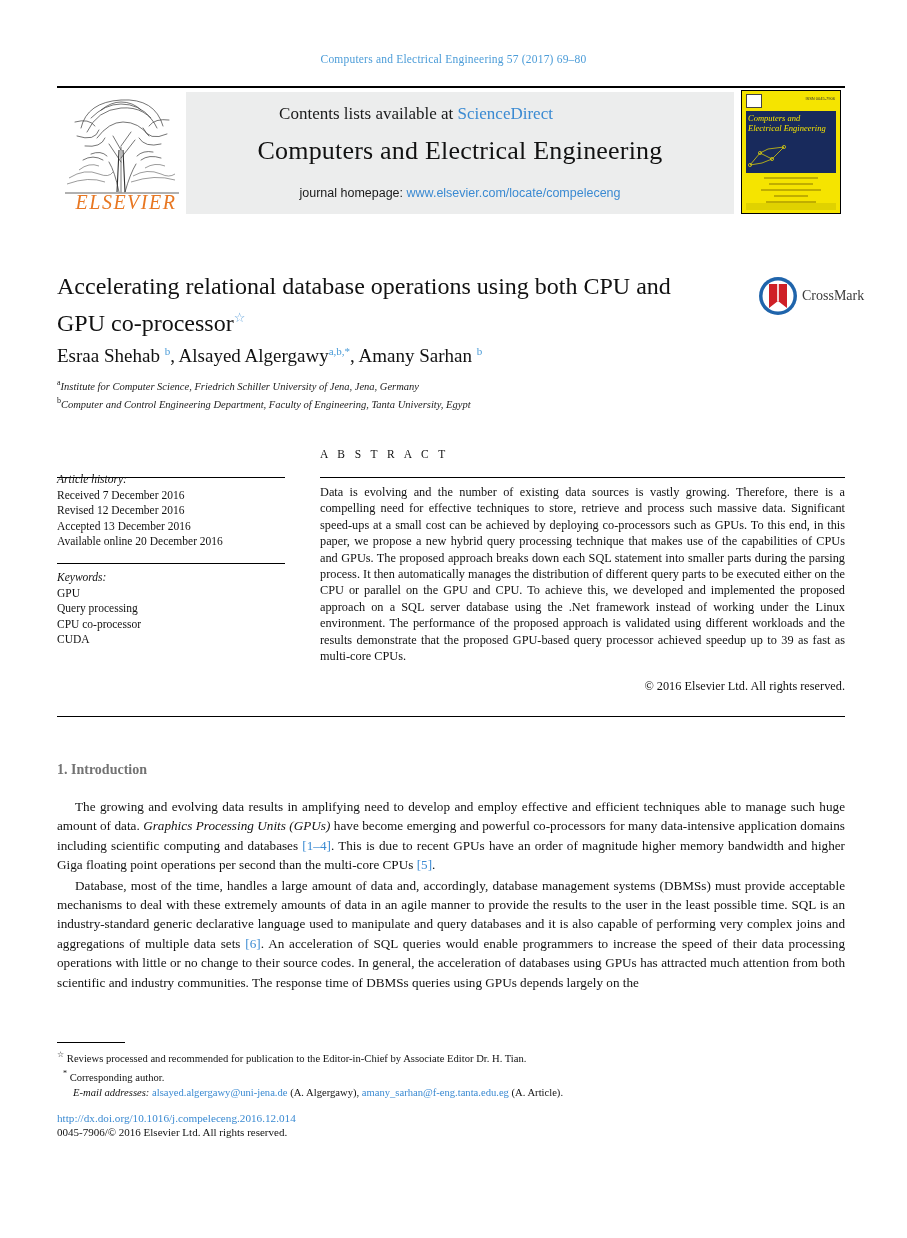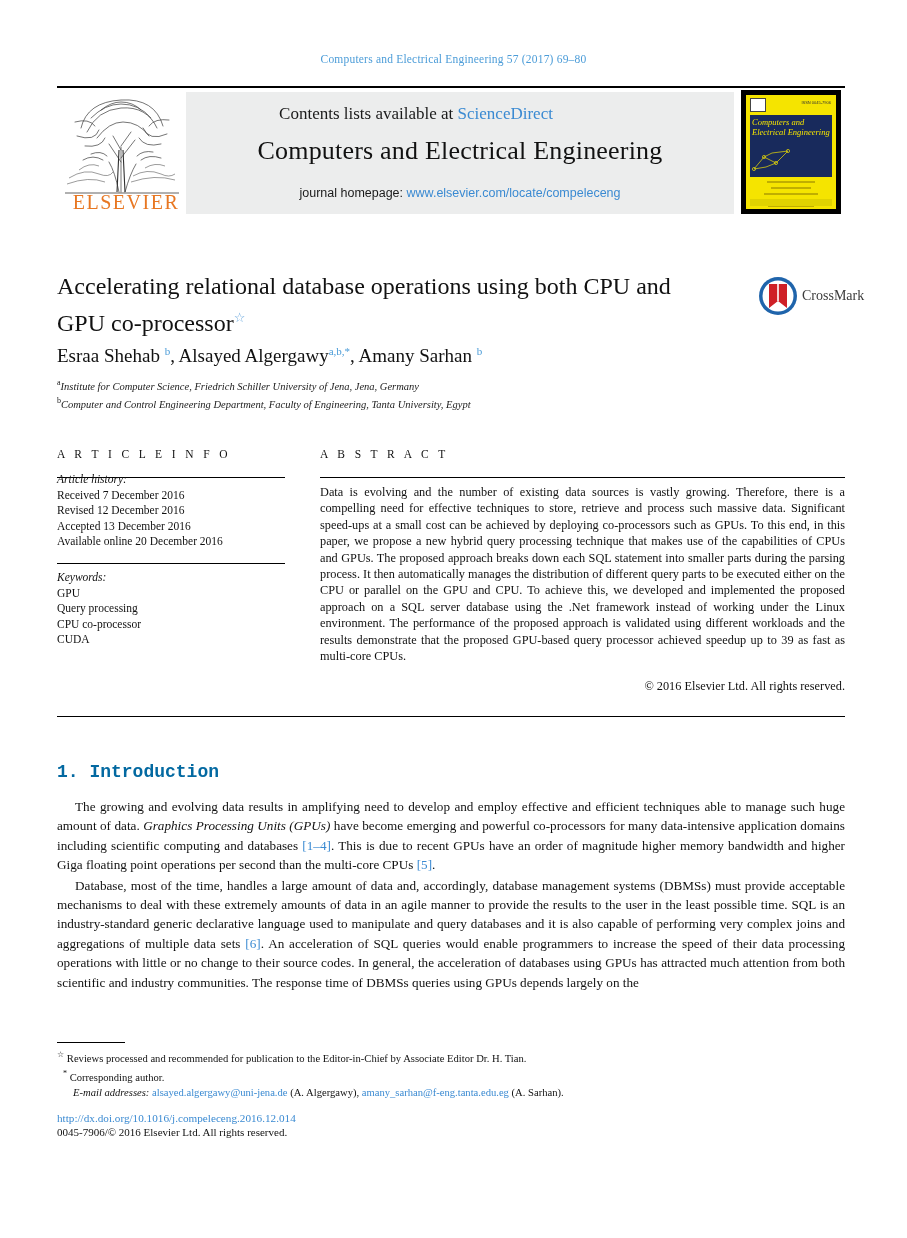--- a/index.html
+++ b/index.html
@@ -55,20 +55,21 @@
   .els-word {
     position: absolute;
     left: 6px; bottom: 0px;
     width: 118px;
     text-align: center;
     font-family: "Liberation Serif", serif;
     font-size: 20px;
     letter-spacing: 1.5px;
     color: #e87722;
     font-weight: 400;
+    font-style: italic;
   }
   .band {
     position: absolute;
     left: 129px; top: 2px;
     width: 548px;
     height: 122px;
     background: #eceded;
   }
   .band-contents {
     position: absolute;
@@ -102,21 +103,21 @@
     color: #1a1a1a;
   }
   .band-home .url { color: #3a8ad2; }
 
   .cover {
     position: absolute;
     left: 684px; top: 0px;
     width: 100px;
     height: 124px;
     background: #f5e400;
-    border: 5px solid #000000;
+    border: 1px solid #000000;
     box-sizing: border-box;
     overflow: hidden;
   }
   .cover-navy {
     position: absolute;
     left: 4px; top: 20px;
     right: 4px;
     height: 62px;
     background: #182a5c;
   }
@@ -302,24 +303,24 @@
     position: absolute;
     left: 57px; top: 716px;
     width: 788px; height: 1px;
     background: #000;
   }
 
   
   .h1 {
     position: absolute;
     left: 57px; top: 762px;
-    font-family: Liberation Mono, monospace;
-    font-size: 18px;
+    font-family: Liberation Serif, serif;
+    font-size: 14px;
     font-weight: bold;
-    color: #0369a1;
+    color: #737373;
   }
   .body-text {
     position: absolute;
     left: 57px; top: 797px;
     width: 788px;
     font-size: 13.2px;
     line-height: 19.4px;
     text-align: justify;
     color: #111;
   }
@@ -458,23 +459,20 @@
   <div class="authors">Esraa Shehab <sup>b</sup>, Alsayed Algergawy<sup>a,b,</sup><sup>*</sup>, Amany Sarhan <sup>b</sup></div>
   <div class="affil">
     <div>
       <sup>a</sup><span>Institute for Computer Science, Friedrich Schiller University of Jena, Jena, Germany</span>
     </div>
     <div>
       <sup>b</sup><span>Computer and Control Engineering Department, Faculty of Engineering, Tanta University, Egypt</span>
     </div>
   </div>
 
-  <div class="col-left">
-    <div class="sec-head">A R T I C L E    I N F O</div>
-  </div>
   <div class="hr-left"></div>
   <div class="hist">
     <div class="lbl">Article history:</div>
     <div>Received 7 December 2016</div>
     <div>Revised 12 December 2016</div>
     <div>Accepted 13 December 2016</div>
     <div>Available online 20 December 2016</div>
   </div>
   <div class="hr-left2"></div>
   <div class="kw">
@@ -507,19 +505,19 @@
     </div>
     <div style="padding-left:6px">
       <span class="star">*</span>
       <span>Corresponding author.</span>
     </div>
     <div style="padding-left:16px">
       <span class="em-lbl">E-mail addresses:</span>
       <span class="link">alsayed.algergawy@uni-jena.de</span>
       <span>(A. Algergawy),</span>
       <span class="link">amany_sarhan@f-eng.tanta.edu.eg</span>
-      <span>(A. Sarhan).</span>
+      <span>(A. Article).</span>
     </div>
   </div>
   <div class="doi">http://dx.doi.org/10.1016/j.compeleceng.2016.12.014</div>
   <div class="issn">0045-7906/© 2016 Elsevier Ltd. All rights reserved.</div>
 
 </div>
 
 </body></html>

